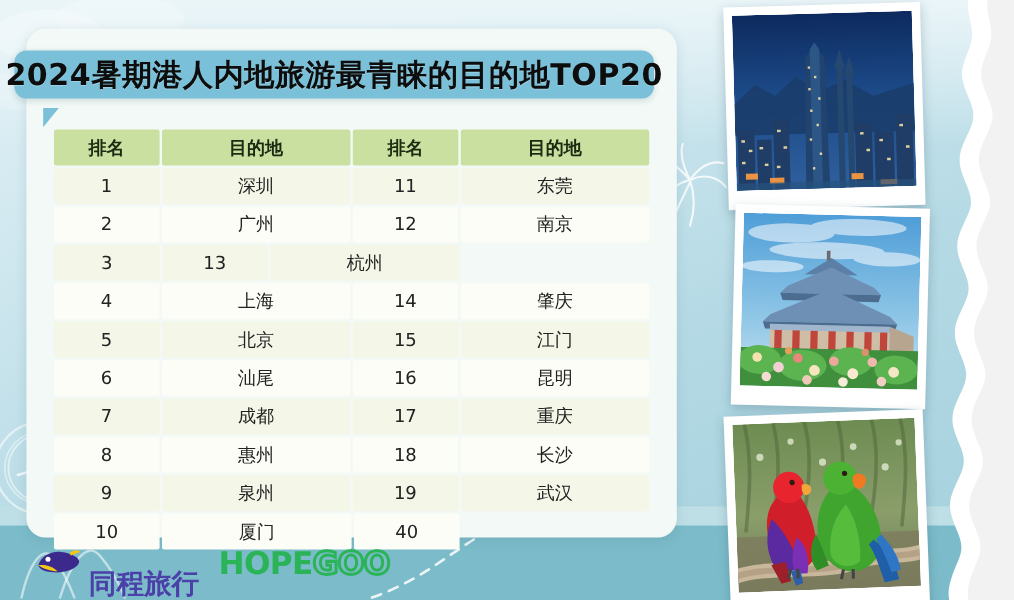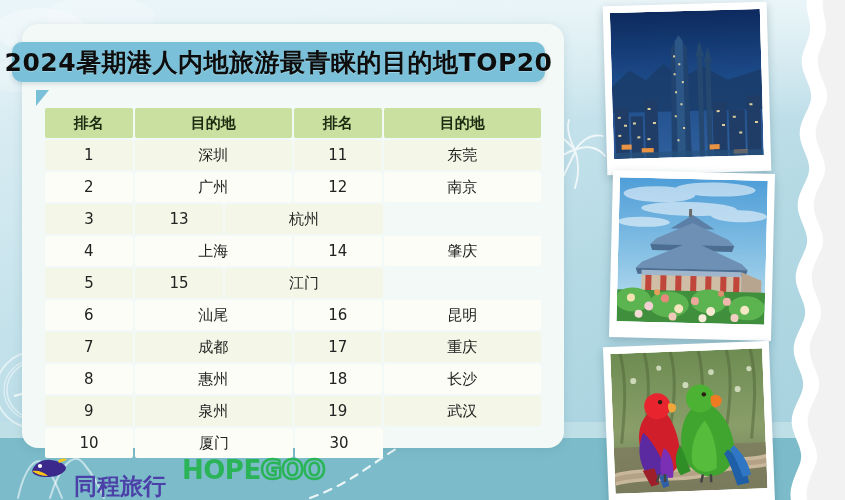--- a/index.html
+++ b/index.html
@@ -293,20 +293,21 @@
       <div class="celldest">杭州</div>
     </div>
     <div class="trow drow odd">
       <div class="cellrank">4</div>
       <div class="celldest">上海</div>
       <div class="cellrank">14</div>
       <div class="celldest">肇庆</div>
     </div>
     <div class="trow drow even">
       <div class="cellrank">5</div>
+      <div class="celldest">北京</div>
       <div class="cellrank">15</div>
       <div class="celldest">江门</div>
     </div>
     <div class="trow drow odd">
       <div class="cellrank">6</div>
       <div class="celldest">汕尾</div>
       <div class="cellrank">16</div>
       <div class="celldest">昆明</div>
     </div>
     <div class="trow drow even">
@@ -323,21 +324,21 @@
     </div>
     <div class="trow drow even">
       <div class="cellrank">9</div>
       <div class="celldest">泉州</div>
       <div class="cellrank">19</div>
       <div class="celldest">武汉</div>
     </div>
     <div class="trow drow odd">
       <div class="cellrank">10</div>
       <div class="celldest">厦门</div>
-      <div class="cellrank">30</div>
+      <div class="cellrank">40</div>
     </div>
   </div>
 
   <div class="footer">
     <div class="logo-tc">
       <span>
         <svg width="40" height="26" viewBox="0 0 40 26">
           <path d="M4 16 C6 9, 14 4, 23 5 C32 6, 38 10, 38 13 C38 17, 30 22, 20 22 C11 22, 5 20, 4 16 Z" fill="#3b2a8c"></path>
           <path d="M4 16 C8 19, 14 21, 20 21 C16 17, 10 15, 4 16 Z" fill="#f5c518"></path>
           <path d="M30 6 C33 3, 37 3, 39 5 C36 6, 33 7, 31 8 Z" fill="#f5c518"></path>

